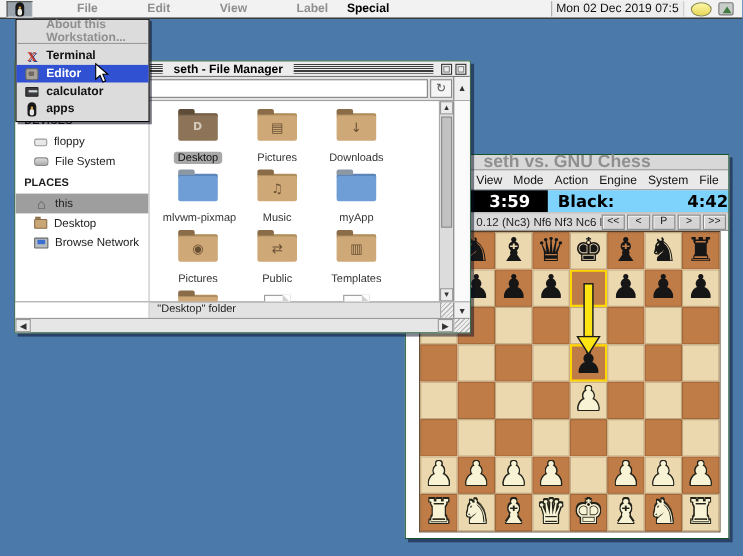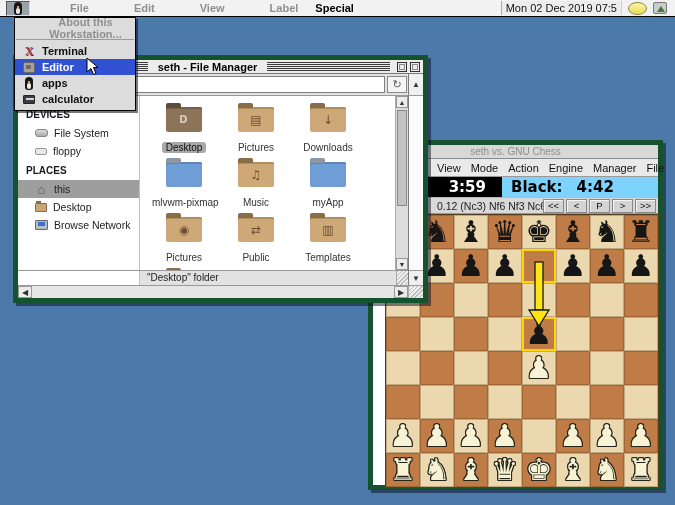--- a/index.html
+++ b/index.html
@@ -25,33 +25,33 @@
   
   .tux { position:relative; width:10px; height:13px; }
   .tux .bodyp { position:absolute; left:1px; top:0; width:8px; height:13px; background:#17171a; border-radius:4px 4px 3px 3px; }
   .tux .belly { position:absolute; left:3px; top:6px; width:4px; height:6px; background:#e9e9e2; border-radius:2px 2px 2px 2px; }
   .tux .beak { position:absolute; left:4px; top:4px; width:2px; height:2px; background:#e0a93c; }
 
   
   .apple-menu { position:absolute; left:14px; top:17px; width:122px; background:#dcdcdc;
                 border:1px solid #000; box-shadow:2px 2px 0 rgba(10,10,30,.55); z-index:60; padding:2px 0 3px; }
   .am-item { height:16px; display:flex; align-items:center; gap:6px; padding:0 6px 0 7px;
-             font-size:11px; font-weight:bold; color:#111;text-align:center; }
+             font-size:11px; font-weight:bold; color:#111; }
   .am-item.disabled { color:#8f8f8f; }
   .am-item.hl { background:var(--hl,#3151d3); color:#fff; }
   .am-sep { height:1px; background:#9a9a9a; margin:3px 1px; }
   .am-ico { width:14px; height:13px; display:flex; align-items:center; justify-content:center; flex:none; }
   .i-x11 { font-weight:bold; font-size:12px; color:#c23a2a; text-shadow:1px 1px 0 #2a3a8c; font-family:"Liberation Serif",serif; }
   .i-editor { width:12px; height:11px; background:#a7a39a; border:1px solid #6b675f; border-radius:2px; position:relative; }
   .i-editor::after { content:""; position:absolute; left:2px; top:2px; width:5px; height:4px; background:#6e6a62; border-radius:1px; }
   .i-calc { width:12px; height:9px; background:#3c3c40; border:1px solid #222; border-radius:1px; position:relative; }
   .i-calc::after { content:""; position:absolute; left:2px; top:2px; width:8px; height:2px; background:#cfd6da; }
 
   
-  .window { position:absolute; border:5px solid #14532d; box-shadow:3px 3px 0 rgba(8,12,35,.5); }
+  .window { position:absolute; border:1px solid #14532d; box-shadow:3px 3px 0 rgba(8,12,35,.5); }
 
   
   .fm { left:13px; top:55px; width:415px; height:248px; background:#e8e8e8; z-index:20;
         display:flex; flex-direction:column; }
   .fm-titlebar { height:14px; background:#ececec; display:flex; align-items:center; padding:0 3px; border-bottom:1px solid #7a7a7a; }
   .stripes { flex:1; height:9px; margin:0 4px; background:repeating-linear-gradient(to bottom,#3c3c3c 0 1px,transparent 1px 2px); }
   .fm-title { font-size:11px; font-weight:bold; color:#000; padding:0 6px; white-space:nowrap; }
   .tb-btn { width:10px; height:10px; border:1px solid #333; background:#ececec; margin-left:3px; position:relative; flex:none; }
   .tb-btn::after { content:""; position:absolute; inset:1px; border:1px solid #888; }
   .fm-addr { height:22px; display:flex; align-items:stretch; background:#e2e2e2; border-bottom:1px solid #9a9a9a; }
@@ -104,28 +104,28 @@
   .grip { width:12px; flex:none; background:repeating-linear-gradient(135deg,#bbb 0 1px,#ededed 1px 3px); border-left:1px solid #aaa; }
   .fm-hscroll { height:13px; display:flex; background:#e6e6e6; border-top:1px solid #9a9a9a; }
   .hs-btn { width:14px; flex:none; font-size:8px; color:#333; display:flex; align-items:center; justify-content:center;
             border:1px solid #999; background:#ececec; }
   .hs-track { flex:1; }
 
   
   .chess { left:368px; top:140px; width:295px; height:350px; background:#f0f0f0; z-index:10;
            display:flex; flex-direction:column; }
   .ch-titlebar { height:14px; background:#d8d8d8; border-bottom:1px solid #8a8a8a; display:flex; align-items:center; justify-content:center; }
-  .ch-title { font-size:10px; font-weight:normal; color:#8f8f8f; }
+  .ch-title { font-size:16px; font-weight:bold; color:#8f8f8f; }
   .ch-menubar { height:18px; background:#e9e9e9; border-bottom:1px solid #9a9a9a; display:flex; align-items:center;
                 gap:10px; padding-left:64px; font-size:11px; color:#111; }
   .ch-clockrow { height:20px; display:flex; align-items:stretch; background:#7dd3fc; }
   .w-clock { width:129px; flex:none; background:#000; color:#fff; font-weight:bold; font-size:15px;
              text-align:right; padding:1px 16px 0 0; font-family:"DejaVu Sans",sans-serif; }
   .b-clock { flex:1; display:flex; align-items:center; gap:14px; padding-left:9px; font-weight:bold; font-size:15px; color:#000;
-             font-family:"DejaVu Sans",sans-serif; }
+             font-family:"DejaVu Sans",sans-serif;justify-content:space-between; }
   .ch-enginerow { height:17px; display:flex; align-items:center; background:#d9d9d9; border-top:1px solid #bbb;
                   border-bottom:1px solid #999; font-size:10.5px; color:#222; }
   .engine-text { padding-left:64px; white-space:nowrap; overflow:hidden; flex:1; }
   .nav-btn { width:21px; height:14px; flex:none; margin-right:2px; border:1px solid #888; background:#d4d4d4;
              box-shadow:inset 1px 1px 0 #f4f4f4; font-size:9.5px; display:flex; align-items:center; justify-content:center; color:#111; }
   .board-wrap { flex:1; position:relative; background:#fff; }
   .board { position:absolute; left:12px; top:0; width:274px; height:274px; border:1px solid #4a3category; border:1px solid #55annotation; border:1px solid #553d22;
            display:grid; grid-template-columns:repeat(8,34px); grid-template-rows:repeat(8,34px); }
   .sq { width:34px; height:34px; box-shadow:inset 0 0 0 1px rgba(80,45,10,.28); position:relative;
         display:flex; align-items:center; justify-content:center; }
@@ -148,21 +148,21 @@
 
   <div class="window chess">
     <div class="ch-titlebar">
       <span class="ch-title">seth vs. GNU Chess</span>
     </div>
     <div class="ch-menubar">
         <span>View</span>
         <span>Mode</span>
         <span>Action</span>
         <span>Engine</span>
-        <span>Manager</span>
+        <span>System</span>
         <span>File</span>
       </div>
     <div class="ch-clockrow">
       <div class="w-clock">3:59</div>
       <div class="b-clock">
         <span>Black:</span>
         <span>4:42</span>
       </div>
     </div>
     <div class="ch-enginerow">
@@ -325,26 +325,26 @@
     </div>
     <div class="fm-addr">
       <input class="addr-field" readonly="" value="me/seth/" style="">
       <div class="refresh-btn">↻</div>
       <div class="rail-cell">▲</div>
     </div>
     <div class="fm-body">
       <div class="fm-side">
           <div class="sb-header">DEVICES</div>
           <div class="sb-entry">
+            <span class="sb-ico i-floppy"></span>
+            <span>floppy</span>
+          </div>
+          <div class="sb-entry">
             <span class="sb-ico i-drive"></span>
             <span>File System</span>
-          </div>
-          <div class="sb-entry">
-            <span class="sb-ico i-floppy"></span>
-            <span>floppy</span>
           </div>
           <div class="sb-header">PLACES</div>
           <div class="sb-entry sel">
             <span class="sb-ico i-home">⌂</span>
             <span>this</span>
           </div>
           <div class="sb-entry">
             <span class="sb-ico i-folder-sm"></span>
             <span>Desktop</span>
           </div>
@@ -447,33 +447,33 @@
         <span>Terminal</span>
       </div>
       <div class="am-item hl">
         <span class="am-ico">
           <span class="i-editor"></span>
         </span>
         <span>Editor</span>
       </div>
       <div class="am-item">
         <span class="am-ico">
+          <span class="i-calc"></span>
+        </span>
+        <span>calculator</span>
+      </div>
+      <div class="am-item">
+        <span class="am-ico">
           <span class="tux">
             <div class="bodyp"></div>
             <div class="belly"></div>
             <div class="beak"></div>
           </span>
         </span>
         <span>apps</span>
       </div>
-      <div class="am-item">
-        <span class="am-ico">
-          <span class="i-calc"></span>
-        </span>
-        <span>calculator</span>
-      </div>
     </div>
 
   <svg class="cursor" style="left:86px; top:57px" width="14" height="20" viewBox="0 0 14 20">
     <path d="M1,1 L1,15 L5,11.5 L7.5,17.5 L10,16.5 L7.5,10.5 L12,10.5 Z" fill="#fff" stroke="#000" stroke-width="1"></path>
   </svg>
 
 </div>
 
 </body></html>

